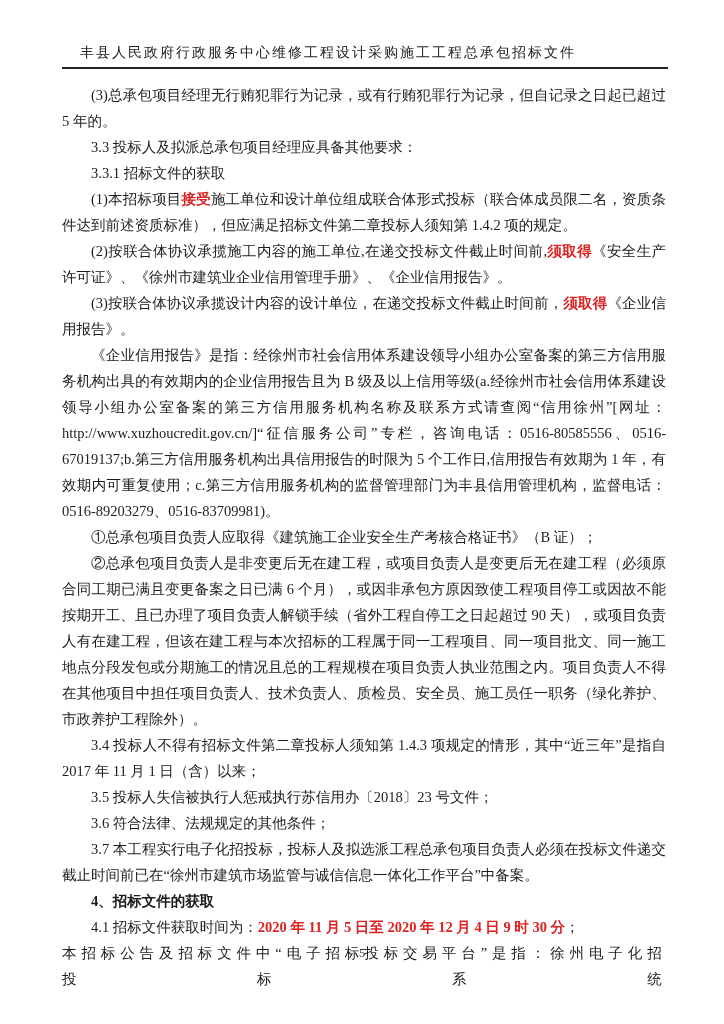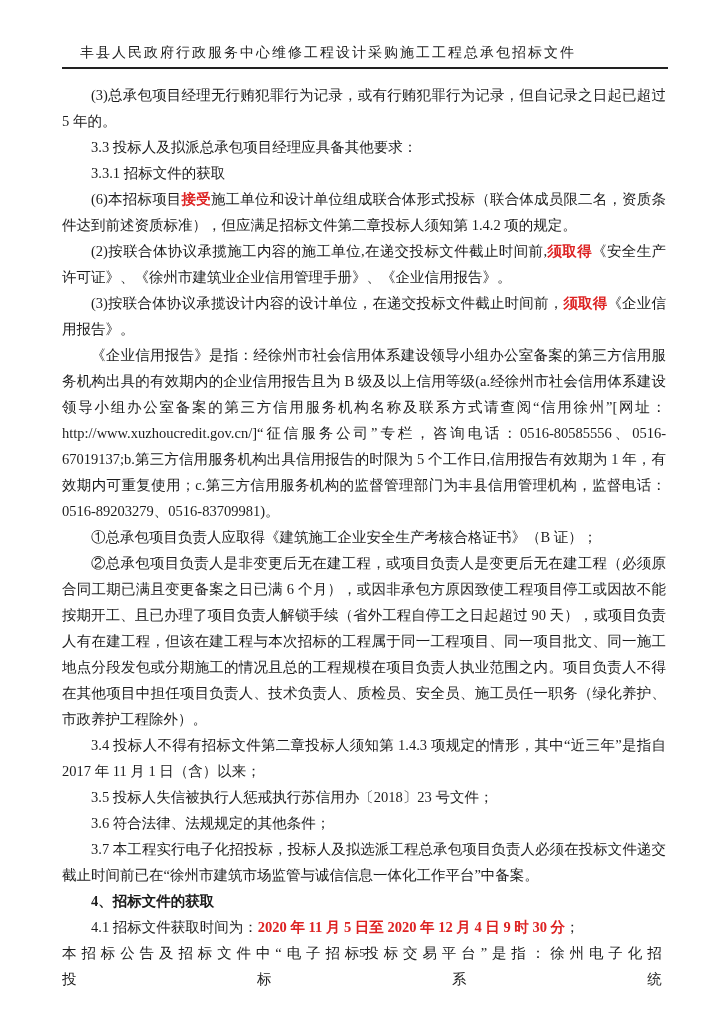--- a/index.html
+++ b/index.html
@@ -64,21 +64,21 @@
 <div class="page">
 
   <div class="doc-header">
     <span class="title">丰县人民政府行政服务中心维修工程设计采购施工工程总承包招标文件</span>
   </div>
 
   <div class="doc-body">
       <p class="para normal"><span>(3)总承包项目经理无行贿犯罪行为记录，或有行贿犯罪行为记录，但自记录之日起已超过 5 年的。</span></p>
       <p class="para normal"><span>3.3 投标人及拟派总承包项目经理应具备其他要求：</span></p>
       <p class="para normal"><span>3.3.1 招标文件的获取</span></p>
-      <p class="para normal"><span>(6)本招标项目</span><span class="red">接受</span><span>施工单位和设计单位组成联合体形式投标（联合体成员限二名，资质条件达到前述资质标准），但应满足招标文件第二章投标人须知第 1.4.2 项的规定。</span></p>
+      <p class="para normal"><span>(1)本招标项目</span><span class="red">接受</span><span>施工单位和设计单位组成联合体形式投标（联合体成员限二名，资质条件达到前述资质标准），但应满足招标文件第二章投标人须知第 1.4.2 项的规定。</span></p>
       <p class="para normal"><span>(2)按联合体协议承揽施工内容的施工单位,在递交投标文件截止时间前,</span><span class="red">须取得</span><span>《安全生产许可证》、《徐州市建筑业企业信用管理手册》、《企业信用报告》。</span></p>
       <p class="para normal"><span>(3)按联合体协议承揽设计内容的设计单位，在递交投标文件截止时间前，</span><span class="red">须取得</span><span>《企业信用报告》。</span></p>
       <p class="para normal"><span>《企业信用报告》是指：经徐州市社会信用体系建设领导小组办公室备案的第三方信用服务机构出具的有效期内的企业信用报告且为 B 级及以上信用等级(a.经徐州市社会信用体系建设领导小组办公室备案的第三方信用服务机构名称及联系方式请查阅“信用徐州”[网址：http://www.xuzhoucredit.gov.cn/]“征信服务公司”专栏，咨询电话：0516-80585556、0516-67019137;b.第三方信用服务机构出具信用报告的时限为 5 个工作日,信用报告有效期为 1 年，有效期内可重复使用；c.第三方信用服务机构的监督管理部门为丰县信用管理机构，监督电话：0516-89203279、0516-83709981)。</span></p>
       <p class="para normal"><span>①总承包项目负责人应取得《建筑施工企业安全生产考核合格证书》（B 证）；</span></p>
       <p class="para normal"><span>②总承包项目负责人是非变更后无在建工程，或项目负责人是变更后无在建工程（必须原合同工期已满且变更备案之日已满 6 个月），或因非承包方原因致使工程项目停工或因故不能按期开工、且已办理了项目负责人解锁手续（省外工程自停工之日起超过 90 天），或项目负责人有在建工程，但该在建工程与本次招标的工程属于同一工程项目、同一项目批文、同一施工地点分段发包或分期施工的情况且总的工程规模在项目负责人执业范围之内。项目负责人不得在其他项目中担任项目负责人、技术负责人、质检员、安全员、施工员任一职务（绿化养护、市政养护工程除外）。</span></p>
       <p class="para normal"><span>3.4 投标人不得有招标文件第二章投标人须知第 1.4.3 项规定的情形，其中“近三年”是指自 2017 年 11 月 1 日（含）以来；</span></p>
       <p class="para normal"><span>3.5 投标人失信被执行人惩戒执行苏信用办〔2018〕23 号文件；</span></p>
       <p class="para normal"><span>3.6 符合法律、法规规定的其他条件；</span></p>
       <p class="para normal"><span>3.7 本工程实行电子化招投标，投标人及拟选派工程总承包项目负责人必须在投标文件递交截止时间前已在“徐州市建筑市场监管与诚信信息一体化工作平台”中备案。</span></p>
       <p class="para heading"><span>4、招标文件的获取</span></p>

